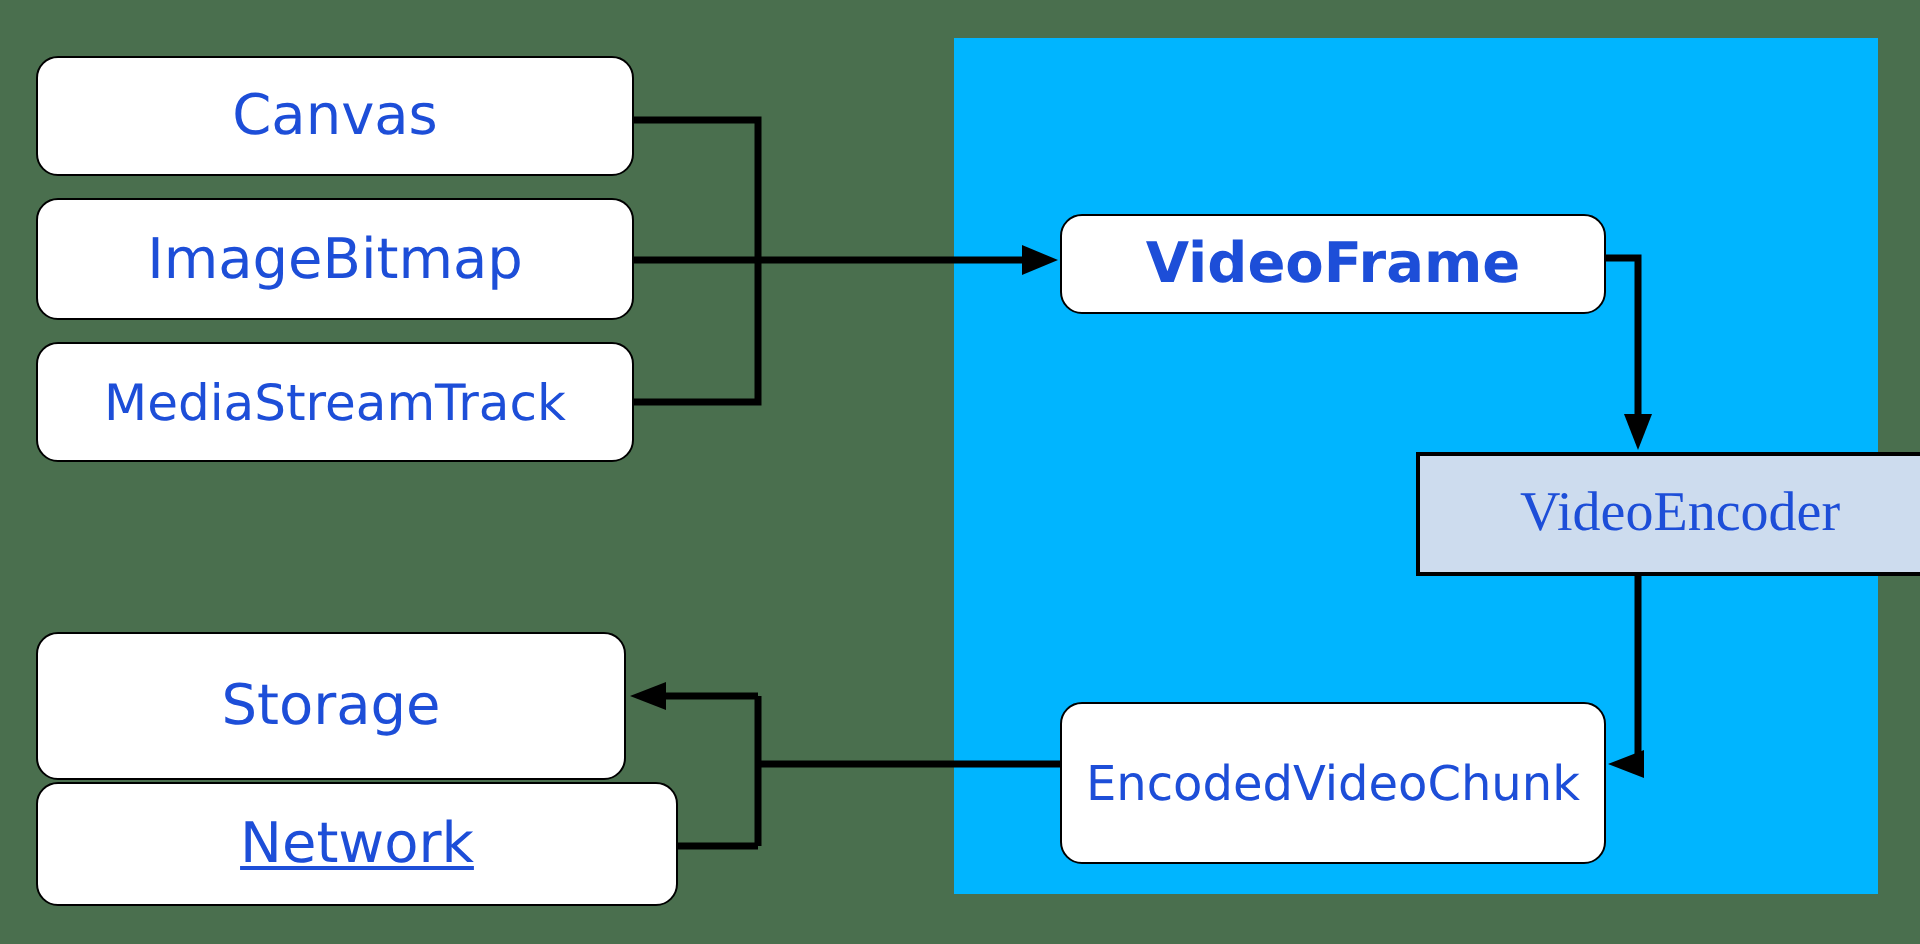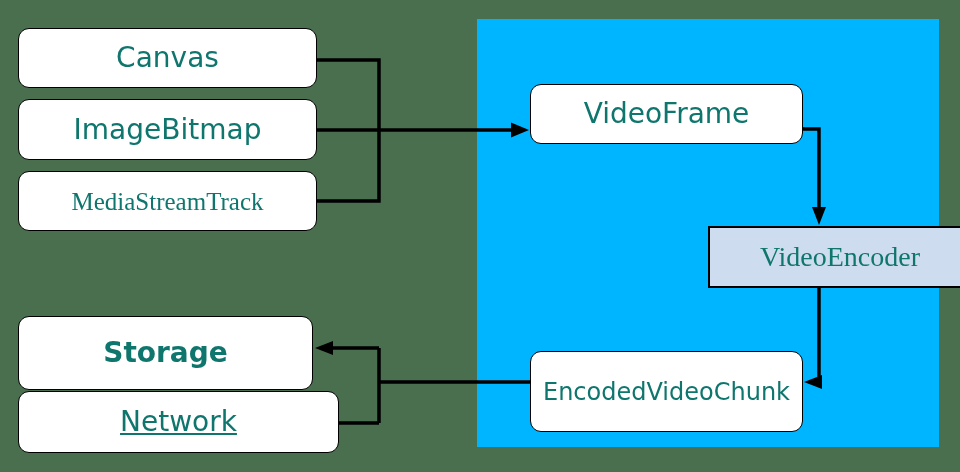--- a/index.html
+++ b/index.html
@@ -7,21 +7,21 @@
     padding: 0;
     background: #333;
   }
   .stage {
     position: relative;
     width: 960px;
     height: 472px;
     overflow: hidden;
     background: var(--background, #4a6f4e);
     font-family: "DejaVu Sans", sans-serif;
-    color: #0f766e;
+    color: #1d4ed8;
   }
   .pipeline-bg {
     position: absolute;
     left: 477px;
     top: 19px;
     width: 462px;
     height: 428px;
     background: var(--pipeline-bg, #00b5ff);
   }
   .connectors {
@@ -40,31 +40,31 @@
     background: var(--node-fill, #ffffff);
     border: 1.5px solid var(--line, #000000);
     font-size: 28px;
     line-height: 1;
     white-space: nowrap;
   }
   .node.rounded { border-radius: 11px; }
 
   .node-canvas            { left: 18px;  top: 28px;  width: 299px; height: 60px; }
   .node-image-bitmap      { left: 18px;  top: 99px;  width: 299px; height: 61px; text-align: center; }
-  .node-media-stream-track{ left: 18px;  top: 171px; width: 299px; height: 60px; font-size: 25px; font-family: Liberation Serif, serif; }
-  .node-video-frame       { left: 530px; top: 84px; width: 273px; height: 60px; }
+  .node-media-stream-track{ left: 18px;  top: 171px; width: 299px; height: 60px; font-size: 25px; }
+  .node-video-frame       { left: 530px; top: 107px; width: 273px; height: 50px; font-weight: bold; }
   .node-video-encoder     {
     left: 708px; top: 226px; width: 264px; height: 62px;
     background: var(--encoder-fill, #cddcee);
     border-width: 2px;
     border-radius: 0;
     font-family: Liberation Serif, serif;
   }
   .node-encoded-video-chunk{ left: 530px; top: 351px; width: 273px; height: 81px; font-size: 24px; }
-  .node-storage           { left: 18px;  top: 316px; width: 295px; height: 74px; font-weight: bold; }
+  .node-storage           { left: 18px;  top: 316px; width: 295px; height: 74px; }
   .node-network           { left: 18px;  top: 391px; width: 321px; height: 62px; text-decoration: underline; }
 
   .connectors path,
   .connectors polyline,
   .connectors line {
     stroke: var(--line, #000000);
     stroke-width: 3.5;
     fill: none;
   }
   .connectors polygon {

